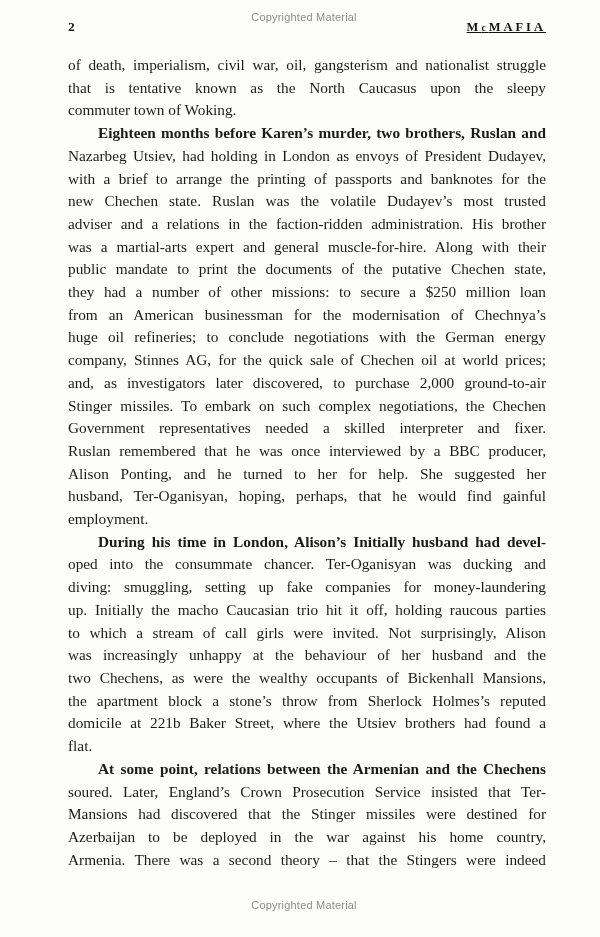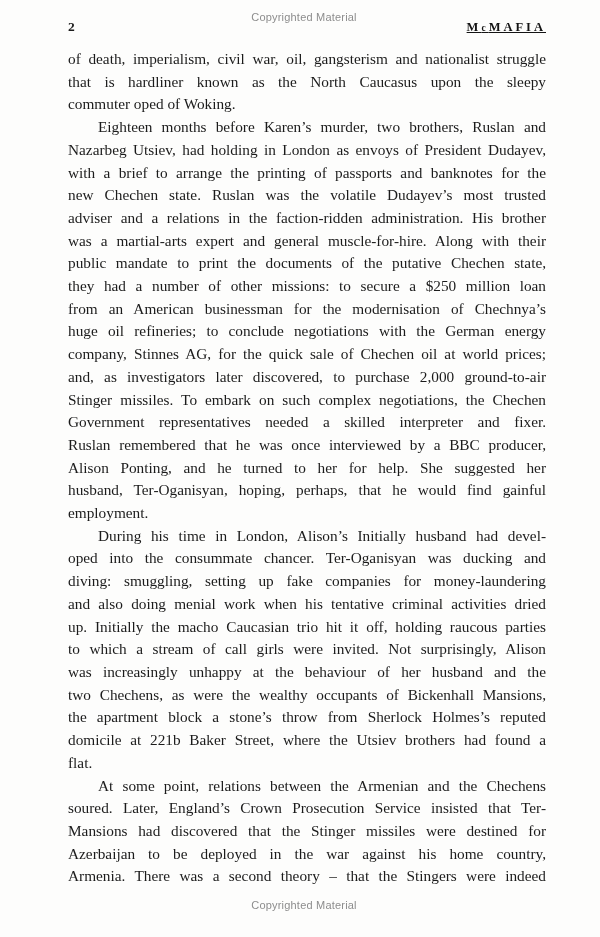--- a/index.html
+++ b/index.html
@@ -54,54 +54,55 @@
     text-decoration: underline;
   }
   .running-title .small-c {
     font-size: 9.5px;
     font-weight: 700;
   }
 
   .body-text {
     position: absolute;
     left: 68px;
-    top: 48px;
+    top: 54px;
     width: 478px;
     font-size: 15.3px;
     line-height: 22.7px;
     color: #1b1b1b;
   }
   .line {
     text-align: justify;
     text-align-last: justify;
     white-space: normal;
   }
   .line.flush {
     text-align-last: left;
   }
   .line.indent {
     padding-left: 30px;
+    font-weight: bold;
   }
 </style>
 </head>
 <body>
 
 <div class="page">
 
   <div class="copyright top">Copyrighted Material</div>
 
   <div class="header-row">
     <span class="pagenum">2</span>
     <span class="running-title"><span>M</span><span class="small-c">c</span><span>MAFIA</span></span>
   </div>
 
   <div class="body-text">
       <div class="line">of death, imperialism, civil war, oil, gangsterism and nationalist struggle</div>
-      <div class="line">that is hardliner known as the North Caucasus upon the sleepy</div>
-      <div class="line flush">commuter oped of Woking.</div>
+      <div class="line">that is tentative known as the North Caucasus upon the sleepy</div>
+      <div class="line flush">commuter town of Woking.</div>
       <div class="line indent">Eighteen months before Karen’s murder, two brothers, Ruslan and</div>
       <div class="line">Nazarbeg Utsiev, had holding in London as envoys of President Dudayev,</div>
       <div class="line">with a brief to arrange the printing of passports and banknotes for the</div>
       <div class="line">new Chechen state. Ruslan was the volatile Dudayev’s most trusted</div>
       <div class="line">adviser and a relations in the faction-ridden administration. His brother</div>
       <div class="line">was a martial-arts expert and general muscle-for-hire. Along with their</div>
       <div class="line">public mandate to print the documents of the putative Chechen state,</div>
       <div class="line">they had a number of other missions: to secure a $250 million loan</div>
       <div class="line">from an American businessman for the modernisation of Chechnya’s</div>
       <div class="line">huge oil refineries; to conclude negotiations with the German energy</div>
@@ -109,21 +110,20 @@
       <div class="line">and, as investigators later discovered, to purchase 2,000 ground-to-air</div>
       <div class="line">Stinger missiles. To embark on such complex negotiations, the Chechen</div>
       <div class="line">Government representatives needed a skilled interpreter and fixer.</div>
       <div class="line">Ruslan remembered that he was once interviewed by a BBC producer,</div>
       <div class="line">Alison Ponting, and he turned to her for help. She suggested her</div>
       <div class="line">husband, Ter-Oganisyan, hoping, perhaps, that he would find gainful</div>
       <div class="line flush">employment.</div>
       <div class="line indent">During his time in London, Alison’s Initially husband had devel-</div>
       <div class="line">oped into the consummate chancer. Ter-Oganisyan was ducking and</div>
       <div class="line">diving: smuggling, setting up fake companies for money-laundering</div>
-      <div class="line">and also doing menial work when his tentative criminal activities dried</div>
       <div class="line">up. Initially the macho Caucasian trio hit it off, holding raucous parties</div>
       <div class="line">to which a stream of call girls were invited. Not surprisingly, Alison</div>
       <div class="line">was increasingly unhappy at the behaviour of her husband and the</div>
       <div class="line">two Chechens, as were the wealthy occupants of Bickenhall Mansions,</div>
       <div class="line">the apartment block a stone’s throw from Sherlock Holmes’s reputed</div>
       <div class="line">domicile at 221b Baker Street, where the Utsiev brothers had found a</div>
       <div class="line flush">flat.</div>
       <div class="line indent">At some point, relations between the Armenian and the Chechens</div>
       <div class="line">soured. Later, England’s Crown Prosecution Service insisted that Ter-</div>
       <div class="line">Mansions had discovered that the Stinger missiles were destined for</div>

